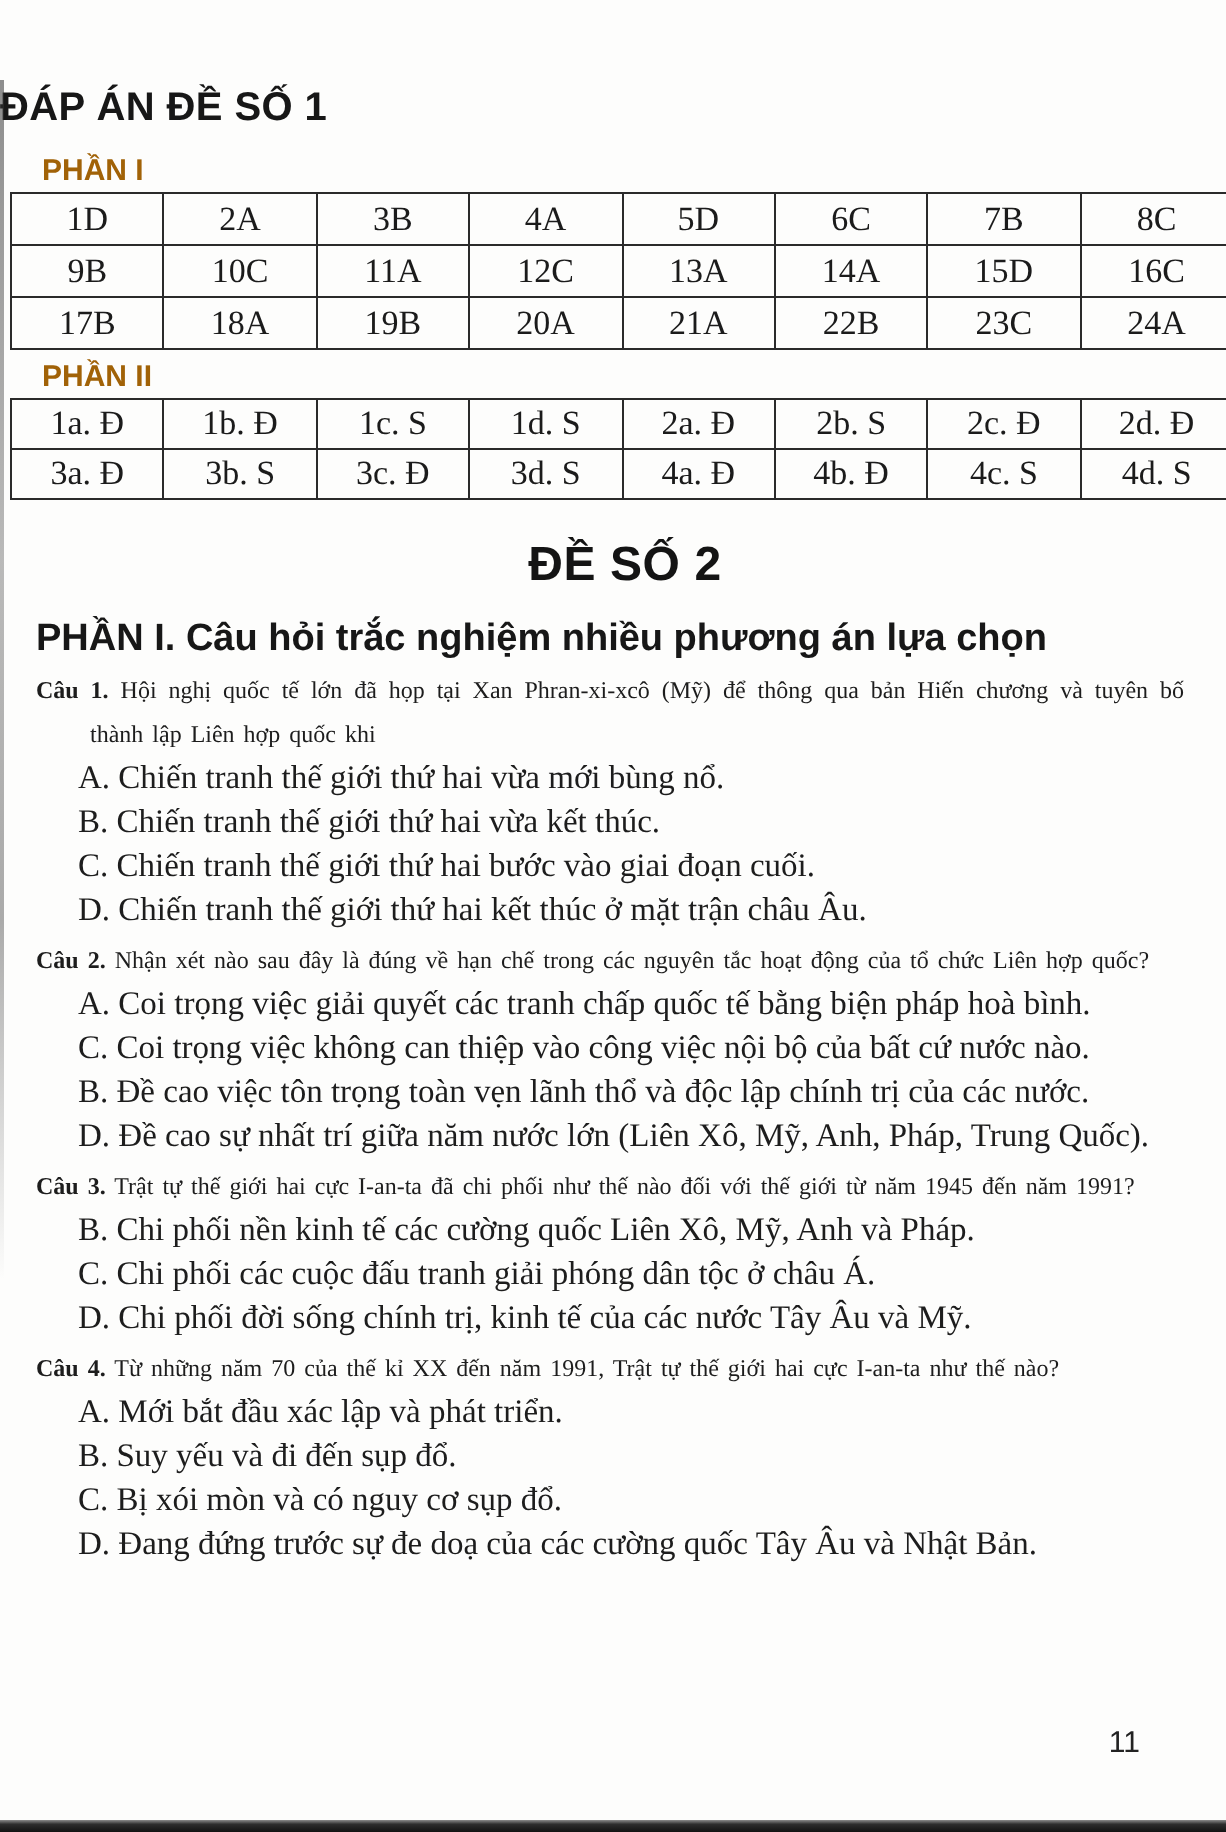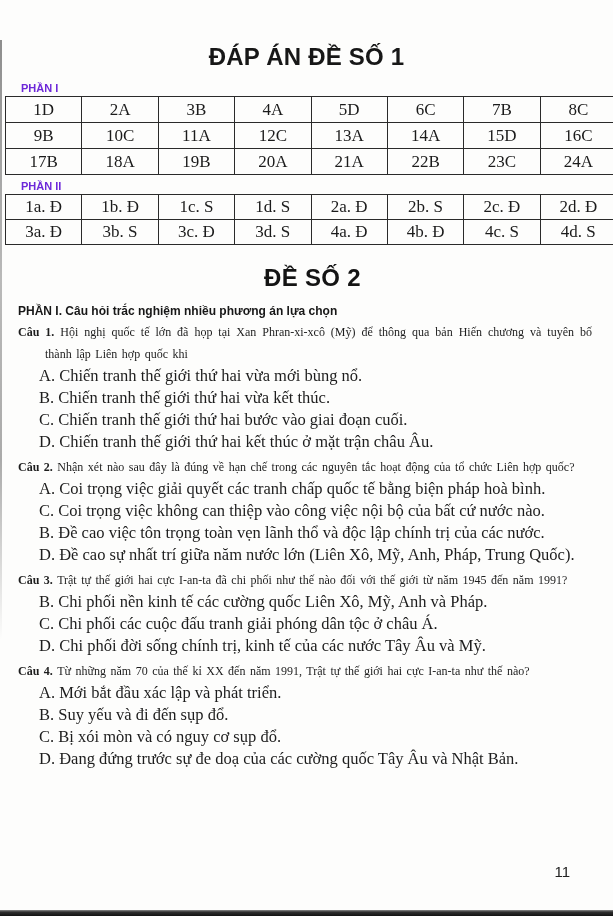--- a/index.html
+++ b/index.html
@@ -28,32 +28,32 @@
   .edge-bottom {
     position: absolute;
     left: 0; bottom: 0;
     width: 613px; height: 6px;
     background: linear-gradient(to bottom, #8a8a8a 0%, #2e2e2e 35%, #121212 100%);
   }
 
   
   .ak-title {
     margin-top: 43px;
-    text-align: center;
-    font-family: "Liberation Sans", sans-serif;
-    font-weight: 700;
-    font-size: 24px;
+    text-align: left;
+    font-family: "Liberation Sans", sans-serif;
+    font-weight: 700;
+    font-size: 20px;
     letter-spacing: .2px;
     color: #171717;
   }
   .part-label {
     font-family: "Liberation Sans", sans-serif;
     font-weight: 700;
-    font-size: 11px;
-    color: #6d28d9;
+    font-size: 15px;
+    color: #a16207;
     margin: 11px 0 2px 21px;
   }
   .part-label.pl2 { margin-top: 5px; }
   table.ans-table {
     margin-left: 5px;
     width: 612px;
     border-collapse: collapse;
     table-layout: fixed;
   }
   table.ans-table td {
@@ -77,21 +77,21 @@
     color: #141414;
     padding-left: 12px;
   }
   .content {
     padding: 0 21px 0 18px;
   }
   .section-heading {
     margin-top: 12px;
     font-family: "Liberation Sans", sans-serif;
     font-weight: 700;
-    font-size: 12px;
+    font-size: 19px;
     color: #171717;
   }
   .questions { margin-top: 3px; }
   .question { margin-bottom: 3px; }
   .q-text {
     font-size: 12px;
     line-height: 22px;
     text-align: justify;
     padding-left: 27px;
     text-indent: -27px;

